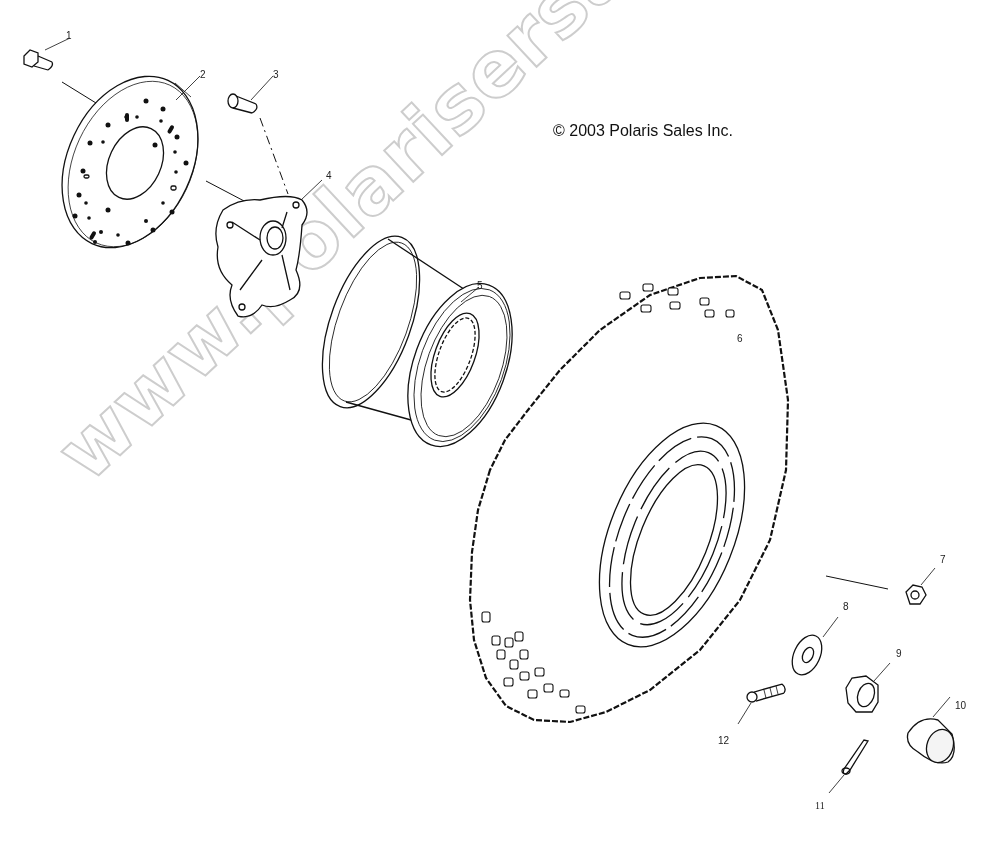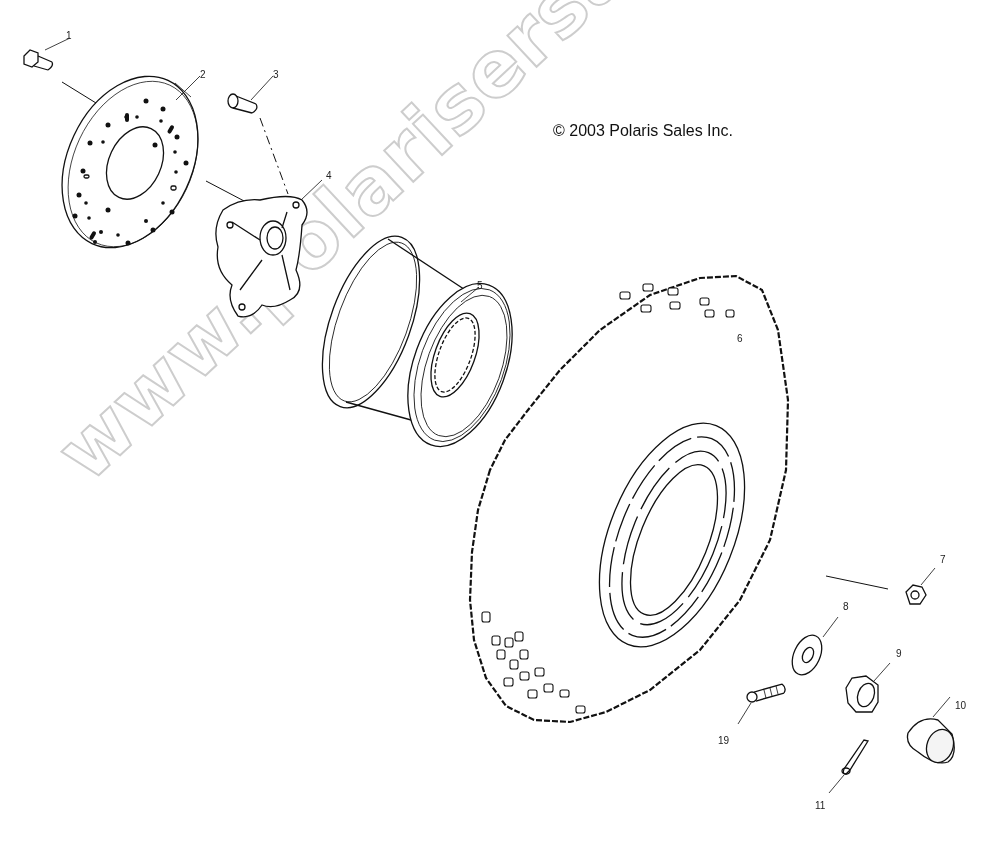--- a/index.html
+++ b/index.html
@@ -192,15 +192,15 @@
   <div class="callout" style="left:66px;top:30px;">1</div>
   <div class="callout" style="left:200px;top:69px;">2</div>
   <div class="callout" style="left:273px;top:69px;">3</div>
   <div class="callout" style="left:326px;top:170px;">4</div>
   <div class="callout" style="left:477px;top:280px;">5</div>
   <div class="callout" style="left:737px;top:333px;">6</div>
   <div class="callout" style="left:940px;top:554px;">7</div>
   <div class="callout" style="left:843px;top:601px;">8</div>
   <div class="callout" style="left:896px;top:648px;">9</div>
   <div class="callout" style="left:955px;top:700px;">10</div>
-  <div class="callout" style="left:815px;top:800px;">11</div>
-  <div class="callout" style="left:718px;top:735px;">19</div>
+  <div class="callout" style="left:815px;top:800px;font-family:Liberation Serif, serif;">11</div>
+  <div class="callout" style="left:718px;top:735px;">12</div>
 </div>
 
 </body></html>

